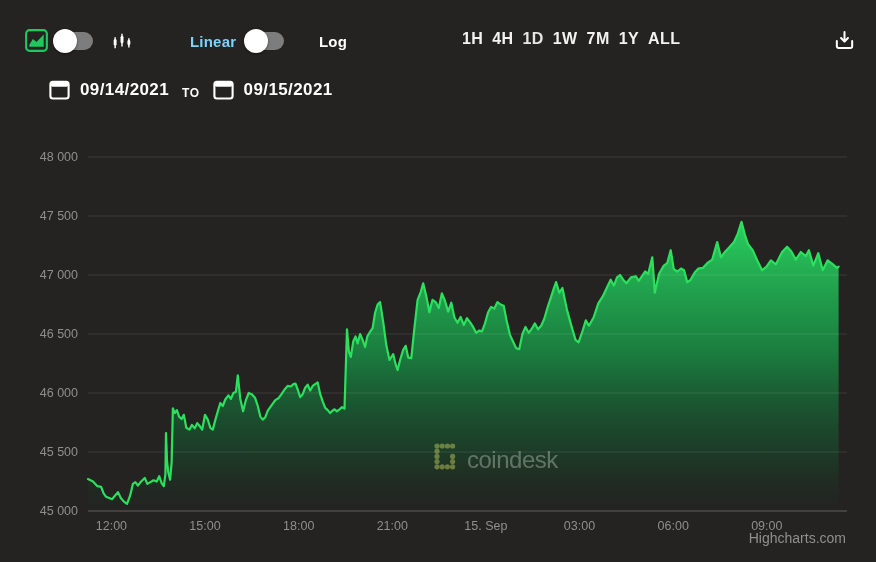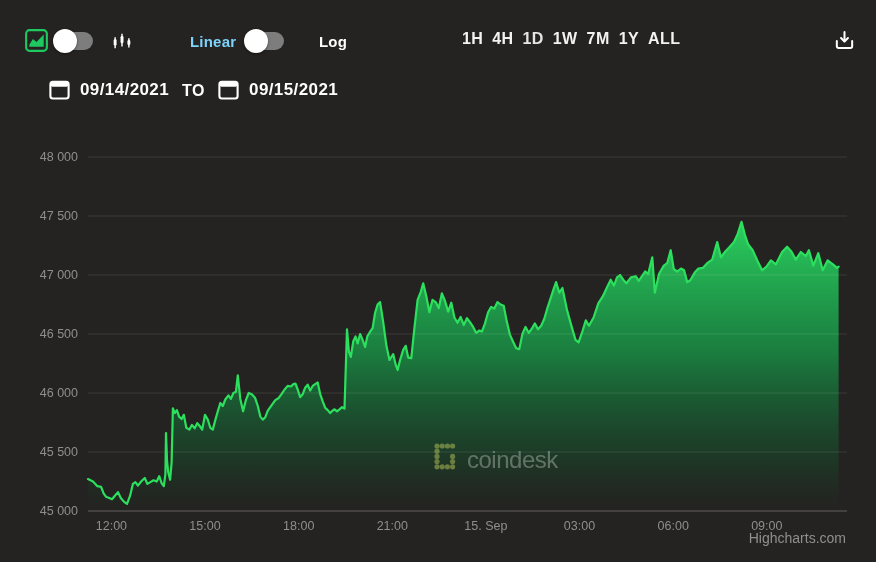--- a/index.html
+++ b/index.html
@@ -12,21 +12,21 @@
                 background:#ffffff;box-shadow:0 1px 3px rgba(0,0,0,.45);}
   .scale-label{position:absolute;top:33px;font-size:15px;font-weight:bold;letter-spacing:.2px;cursor:pointer;}
   .ranges{position:absolute;left:462px;top:30px;display:flex;gap:9px;align-items:center;}
   .range-btn{background:none;border:none;padding:0;margin:0;color:#f2f2f2;font-family:inherit;
              font-size:16px;font-weight:bold;letter-spacing:.4px;cursor:pointer;}
   .range-btn.active{color:#e5e5e5;}
   .date-row{position:absolute;left:35px;top:79px;display:flex;align-items:flex-end;z-index:2;margin-left:14px;}
   .date-field{display:flex;align-items:center;background:none;border:none;padding:0;margin:0;cursor:pointer;
               color:#ffffff;font-family:inherit;}
   .date-text{font-size:17px;font-weight:bold;letter-spacing:.4px;margin-left:10px;color:#fdfdfd;}
-  .to-sep{font-size:16px;font-weight:bold;color:#fdfdfd;margin:0 13px;letter-spacing:.5px;}
+  .to-sep{font-size:12px;font-weight:bold;color:#fdfdfd;margin:0 13px;letter-spacing:.5px;}
   .chart-wrap{position:absolute;left:0;top:0;width:876px;height:562px;z-index:1;}
   .credits{position:absolute;right:30px;bottom:16px;font-size:14px;color:#8f8f8f;z-index:2;
            text-decoration:none;cursor:pointer;}
 </style>
 </head>
 <body>
 
 <div class="app">
 
   <div class="chart-wrap">

